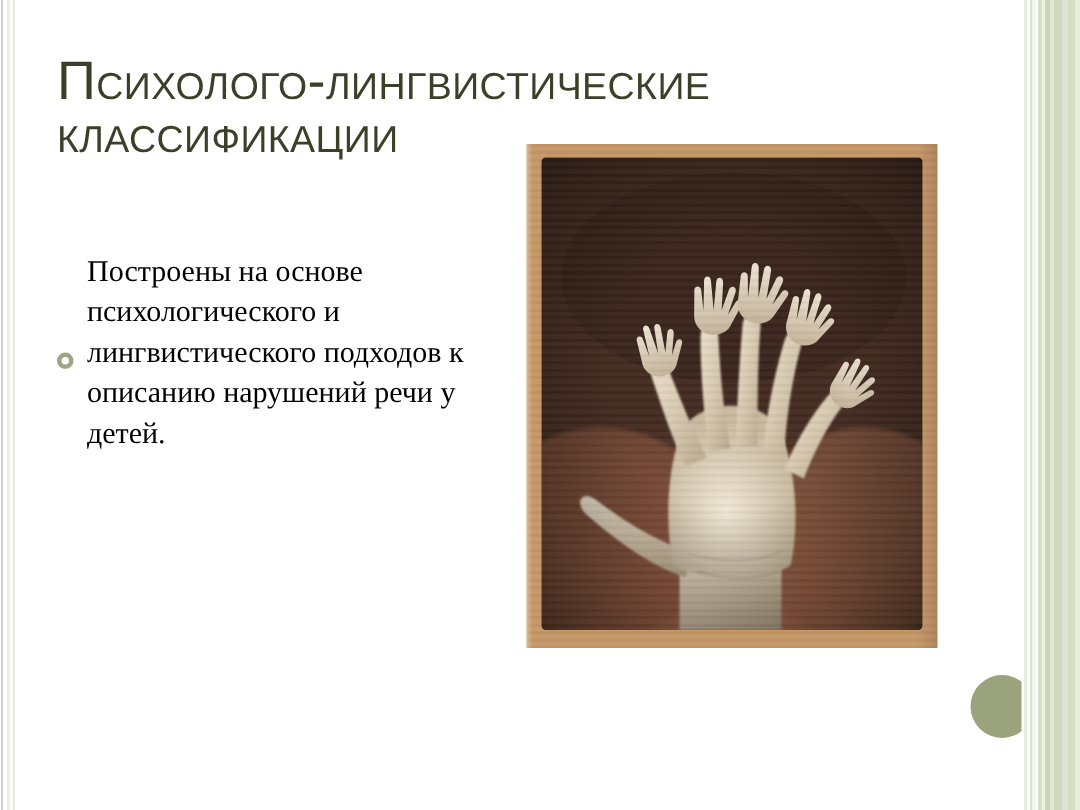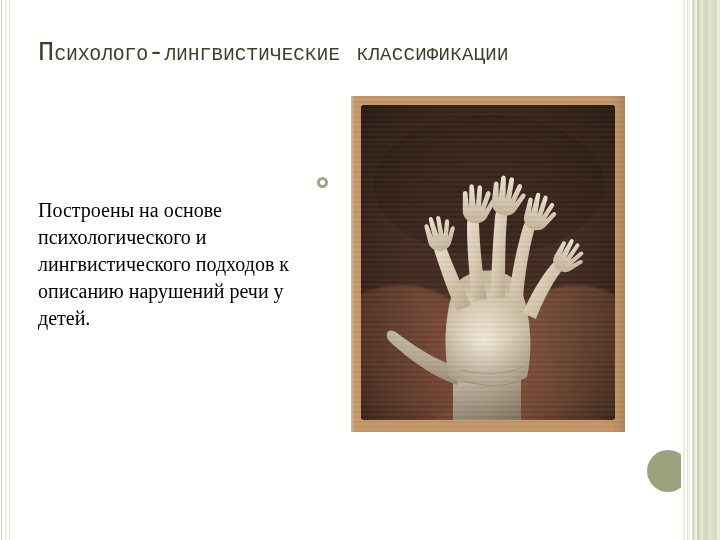--- a/index.html
+++ b/index.html
@@ -76,41 +76,40 @@
     background: #9aa37c;
   }
 
   
   .title {
     position: absolute;
     left: 38px;
     top: 36px;
     width: 480px;
     color: #3d3f28;
-    font-family: Liberation Mono, monospace;
-    font-size: 27px;
+    font-family: Liberation Sans, sans-serif;
+    font-size: 36px;
     line-height: 35px;
     font-variant: small-caps;
     letter-spacing: 0.3px;
     white-space: pre-wrap;
   }
 
   
   .body-block {
     position: absolute;
     left: 38px;
     top: 168px;
     width: 290px;
   }
 
   .bullet-row {
     display: flex;
-    align-items: flex-end;
+    align-items: center;
     gap: 9px;
-    flex-direction: column;
   }
 
   .bullet-marker {
     flex: 0 0 auto;
     margin-top: 9px;
     width: 11px;
     height: 11px;
     border-radius: 50%;
     border: 3px solid #9fa583;
     background: #ffffff;

